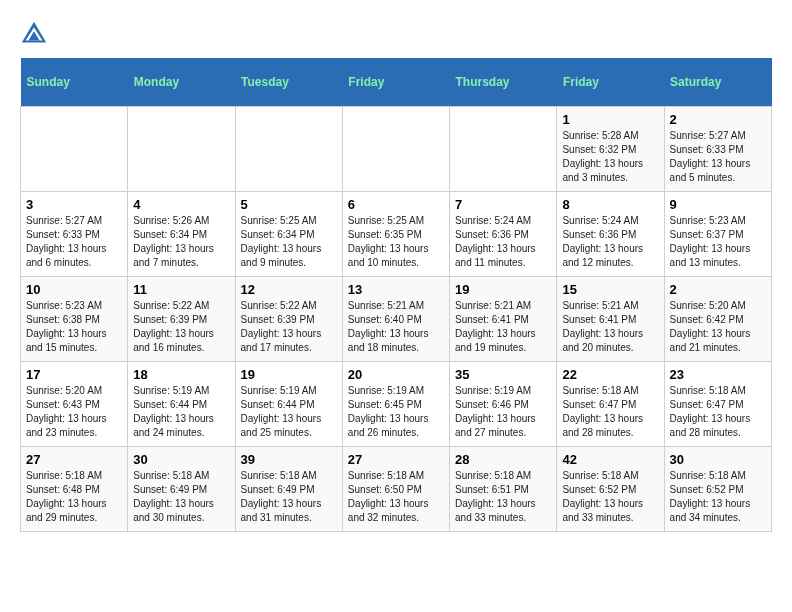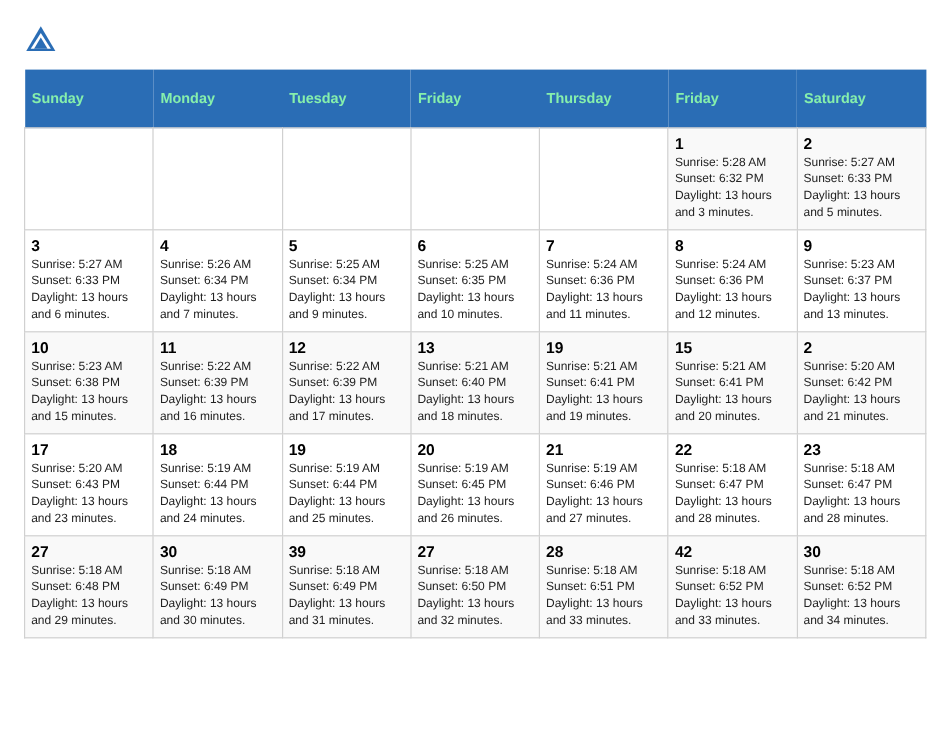--- a/index.html
+++ b/index.html
@@ -206,21 +206,21 @@
         </td>
         <td>
           <span class="day-number">19</span>
           <div class="day-info">Sunrise: 5:19 AM<br>Sunset: 6:44 PM<br>Daylight: 13 hours and 25 minutes.</div>
         </td>
         <td>
           <span class="day-number">20</span>
           <div class="day-info">Sunrise: 5:19 AM<br>Sunset: 6:45 PM<br>Daylight: 13 hours and 26 minutes.</div>
         </td>
         <td>
-          <span class="day-number">21</span>
+          <span class="day-number">35</span>
           <div class="day-info">Sunrise: 5:19 AM<br>Sunset: 6:46 PM<br>Daylight: 13 hours and 27 minutes.</div>
         </td>
         <td>
           <span class="day-number">22</span>
           <div class="day-info">Sunrise: 5:18 AM<br>Sunset: 6:47 PM<br>Daylight: 13 hours and 28 minutes.</div>
         </td>
         <td>
           <span class="day-number">23</span>
           <div class="day-info">Sunrise: 5:18 AM<br>Sunset: 6:47 PM<br>Daylight: 13 hours and 28 minutes.</div>
         </td>

